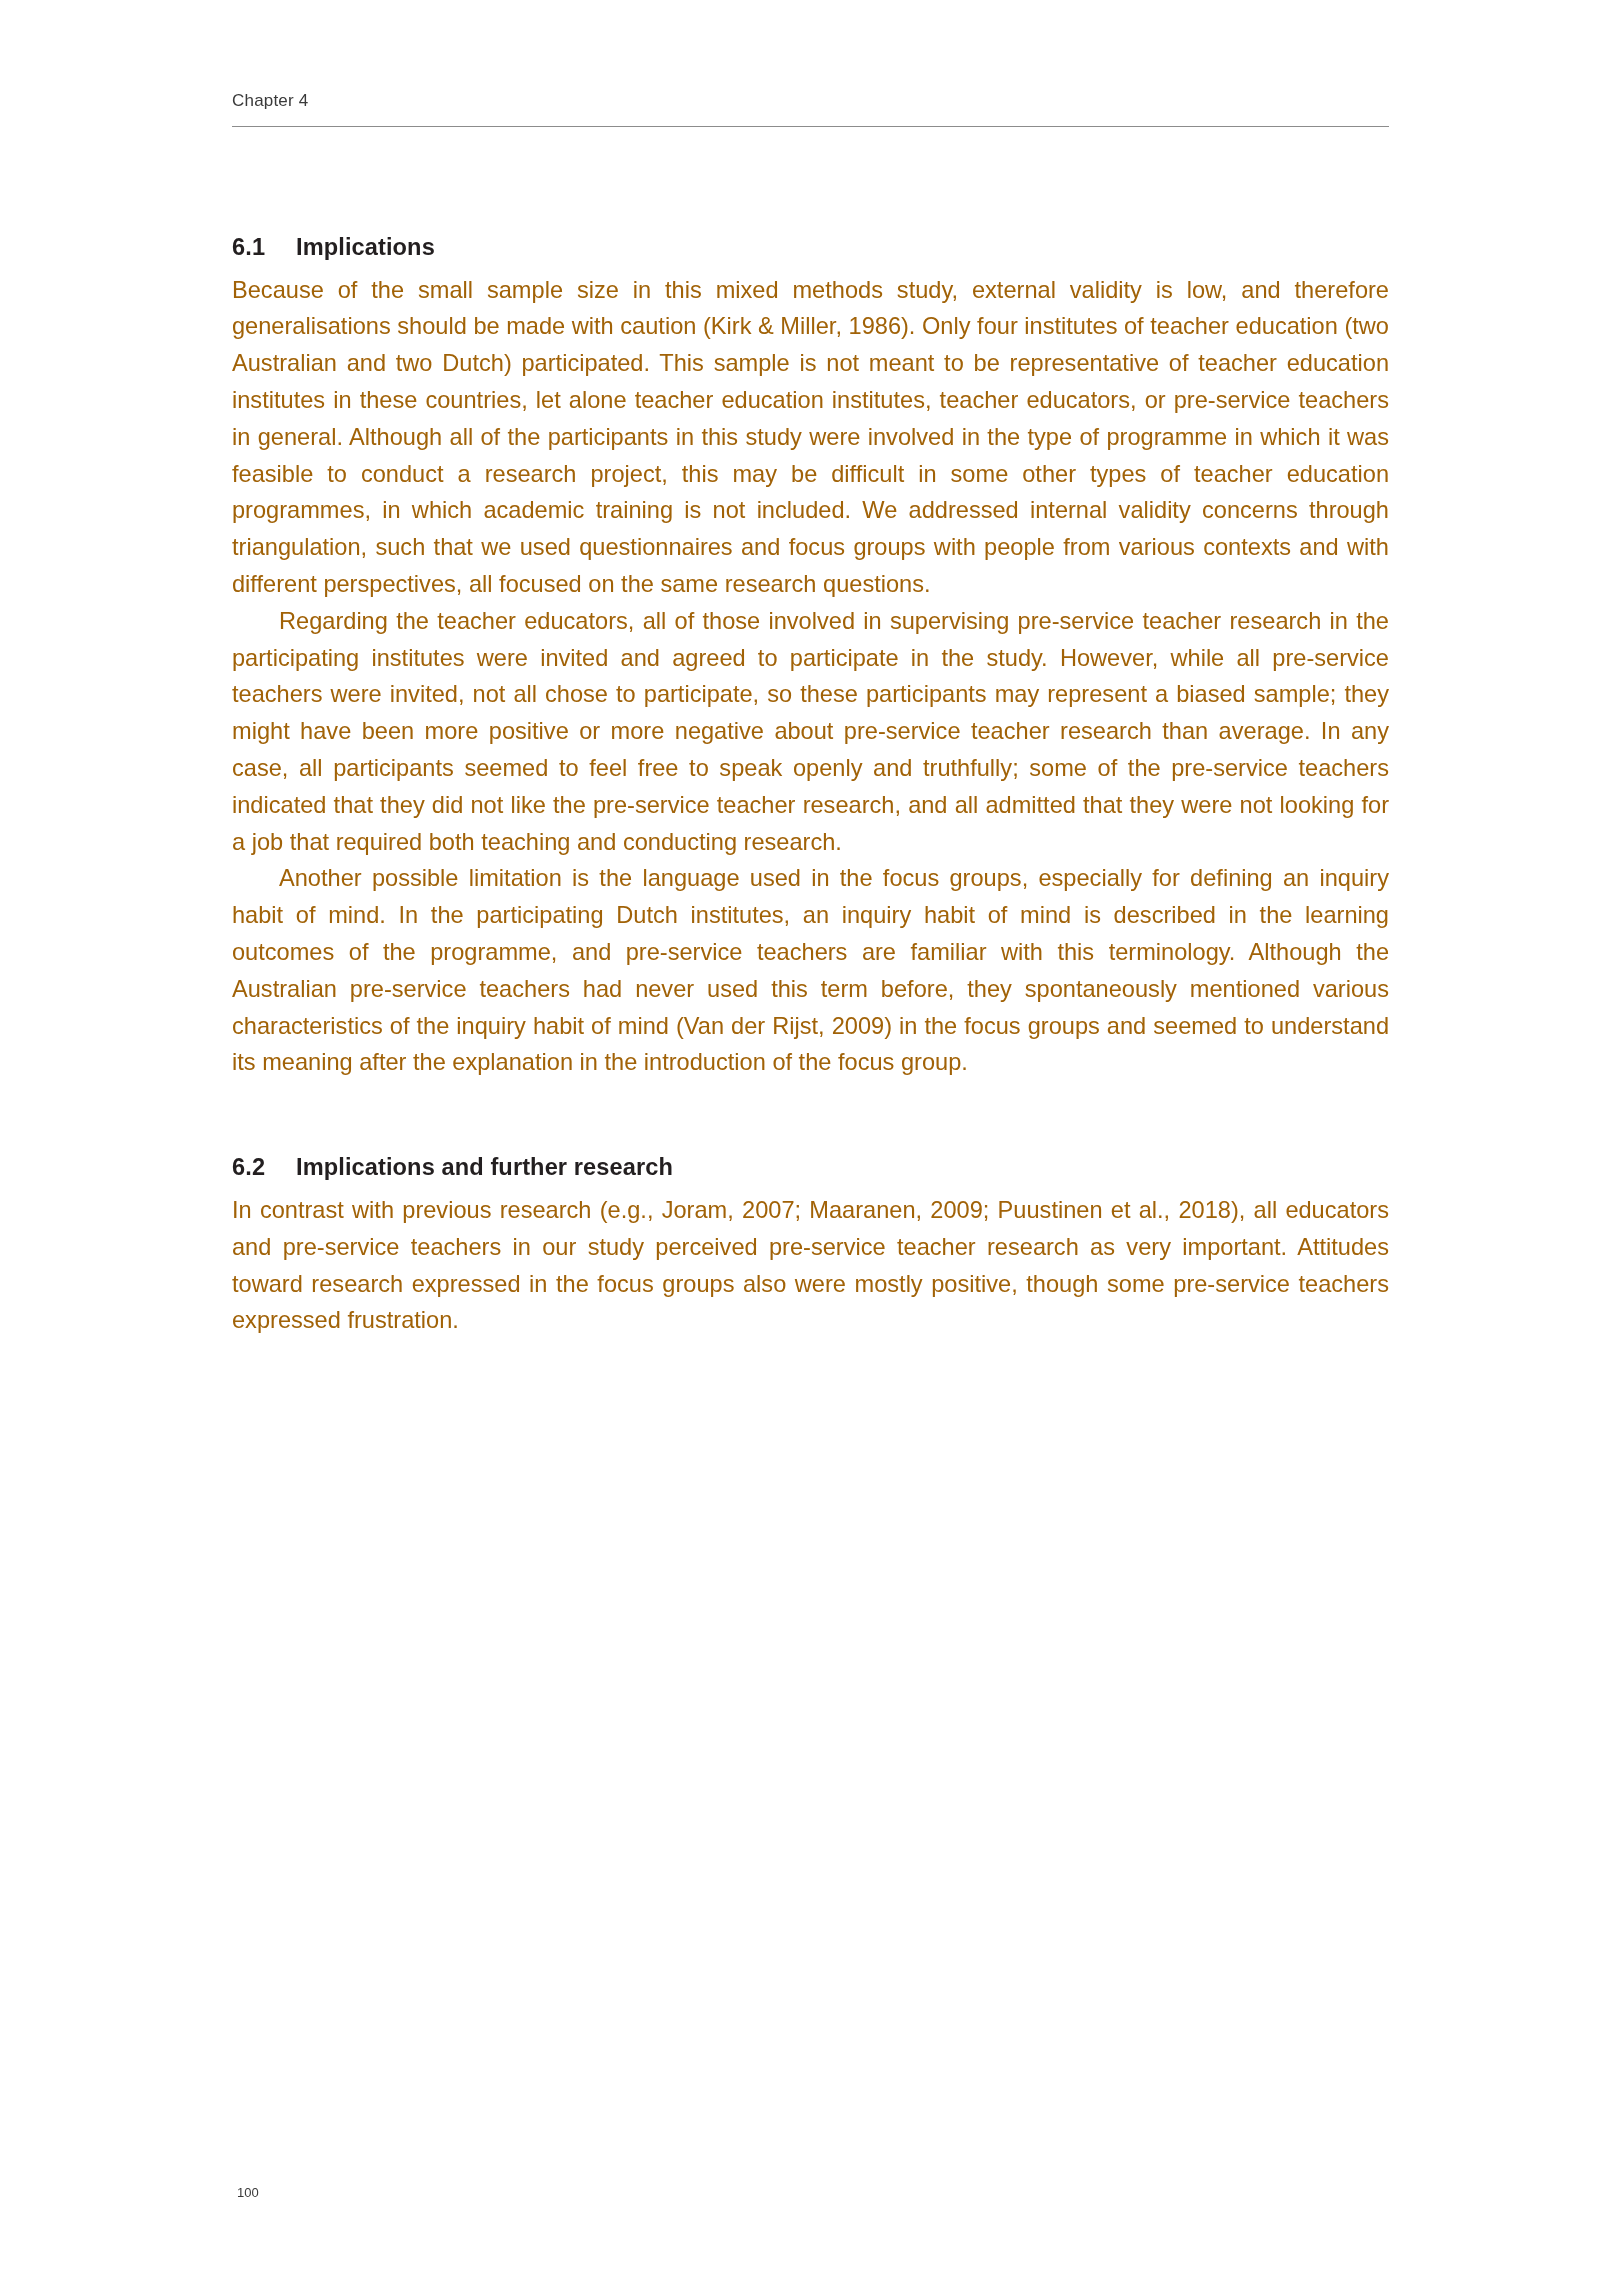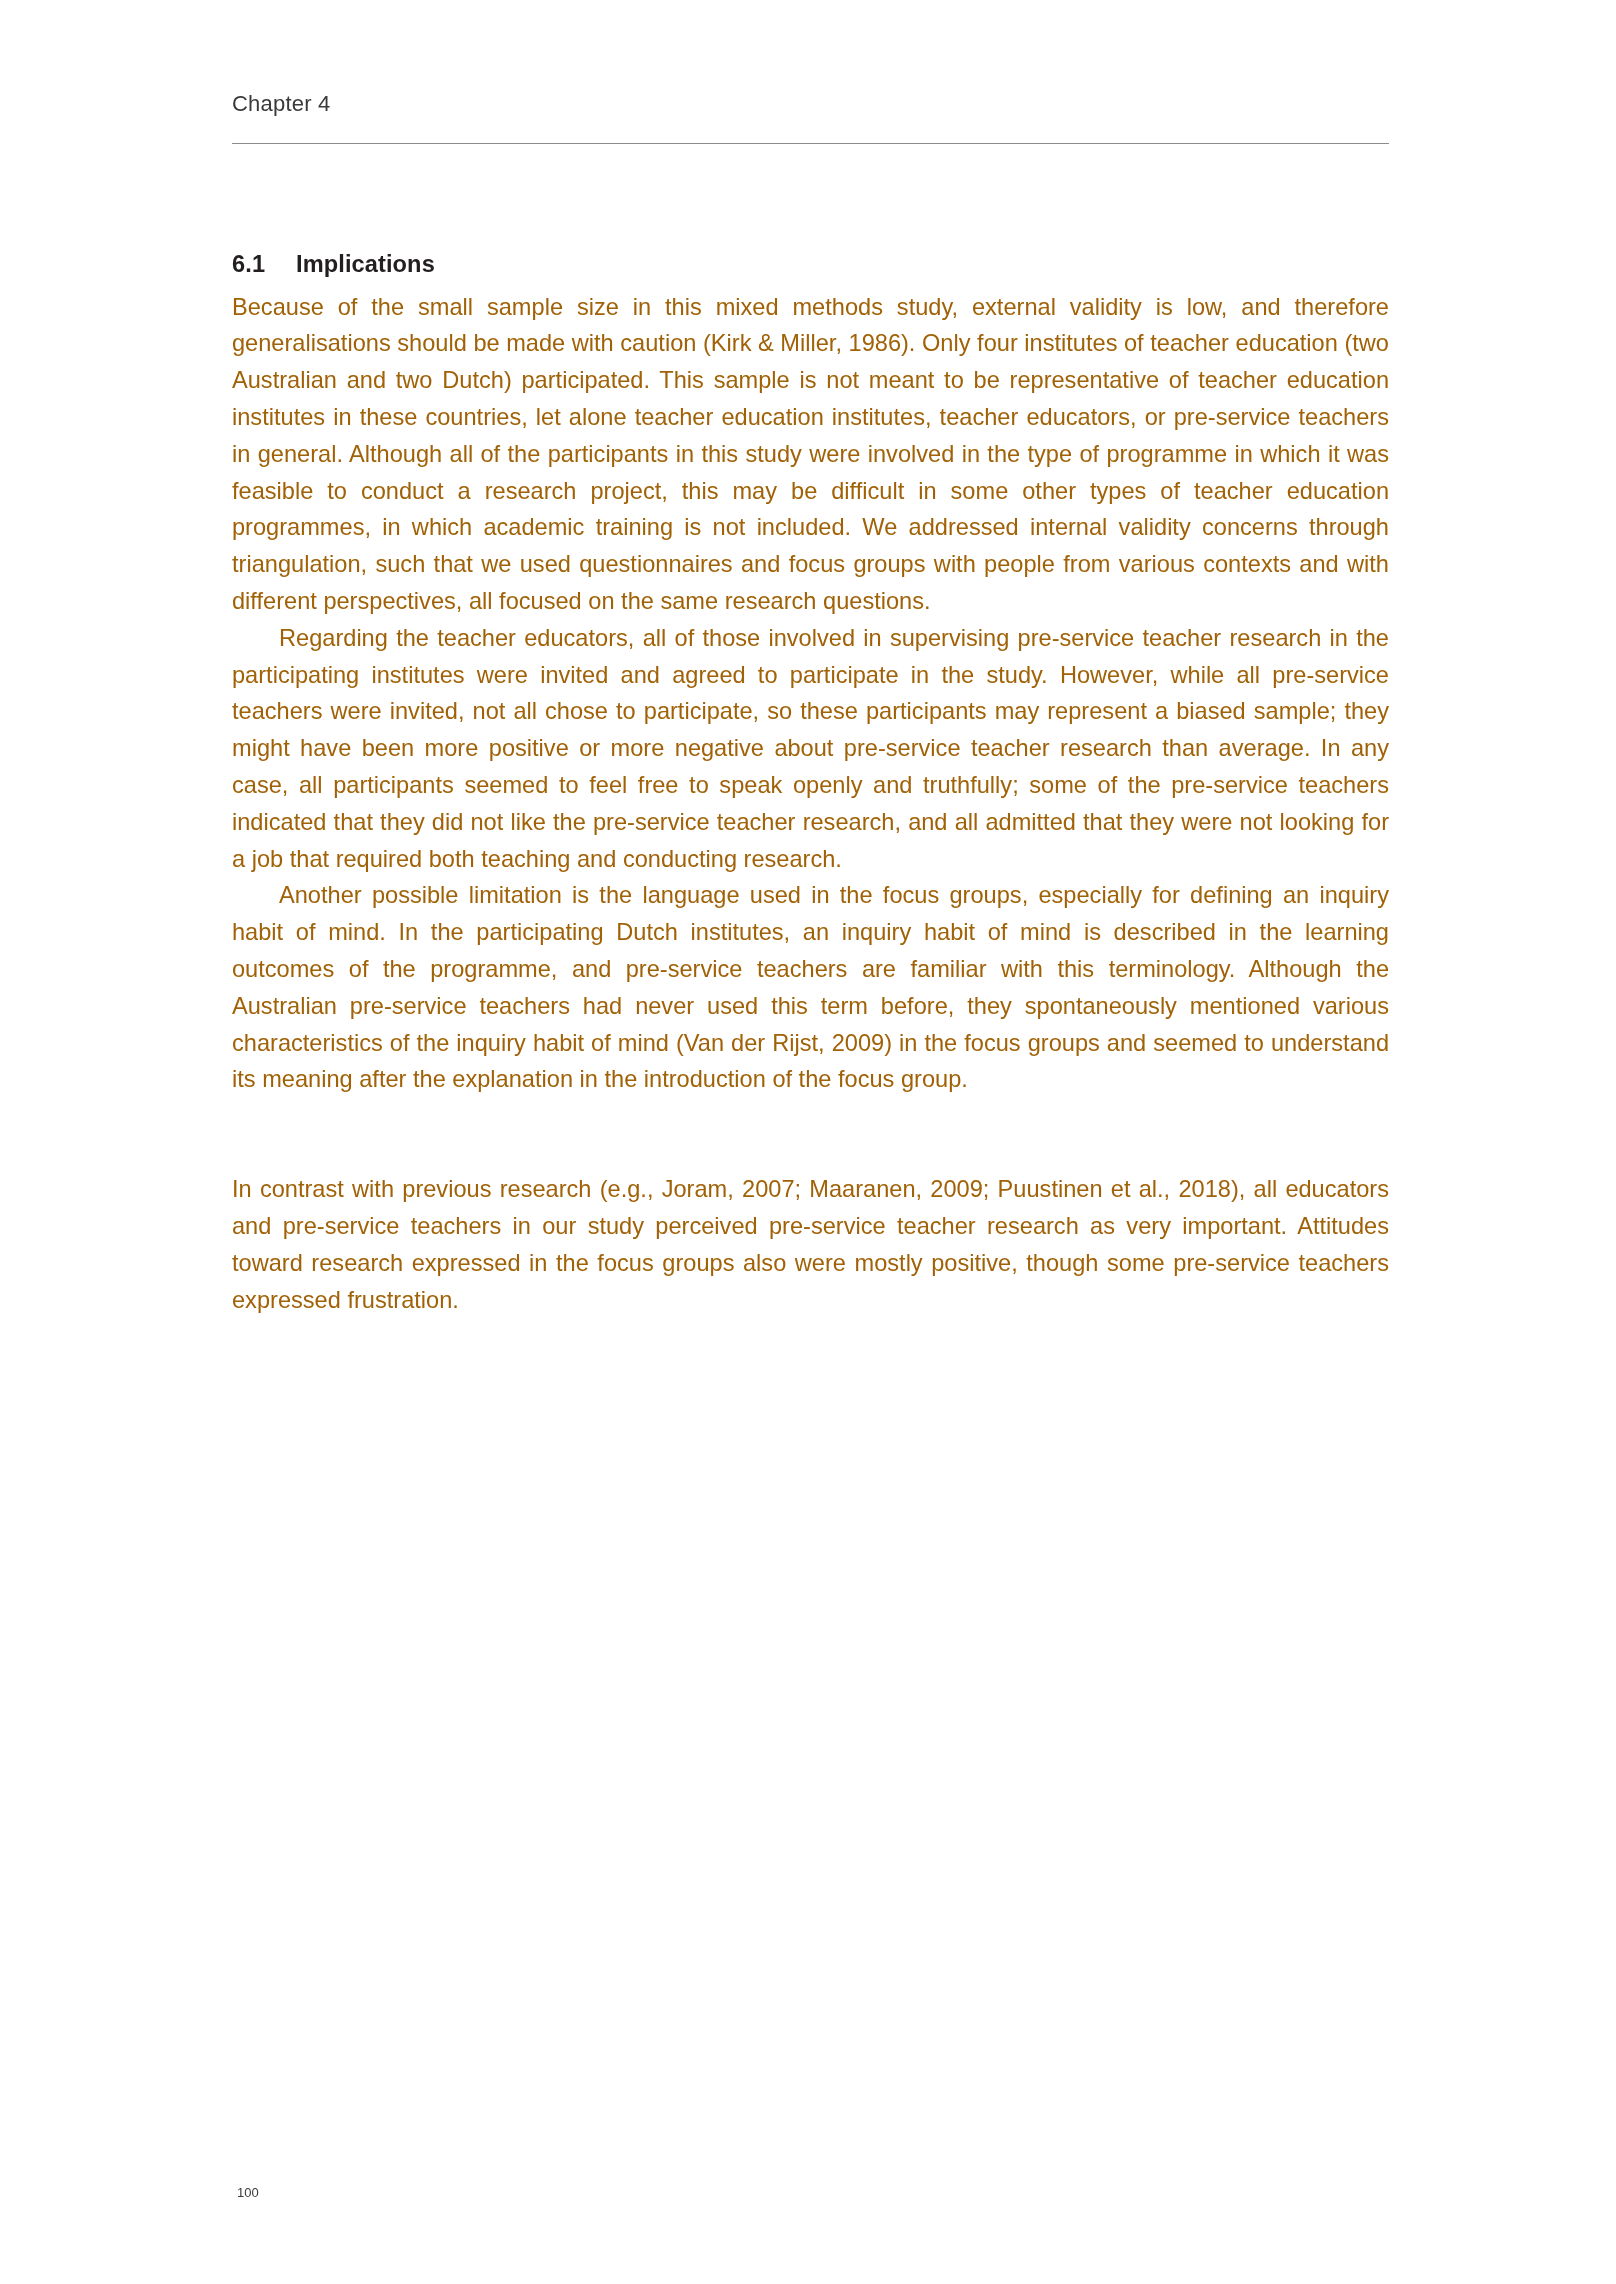--- a/index.html
+++ b/index.html
@@ -19,24 +19,24 @@
     box-sizing: border-box;
     overflow: hidden;
   }
   .content {
     position: absolute;
     left: 232px;
     top: 91px;
     width: 1157px;
   }
   .running-head {
-    font-size: 22px;
+    font-size: 17px;
     color: #3a3a3a;
     letter-spacing: 0.2px;
-    padding-bottom: 26px;
+    padding-bottom: 15px;
     border-bottom: 1.5px solid #8c8c8c;
     font-weight: 400;
   }
   .body-block {
     margin-top: 107px;
   }
   h2.section-heading {
     font-size: 23.6px;
     font-weight: 700;
     color: #231f20;
@@ -83,20 +83,23 @@
         <span class="num">6.1</span><span>Implications</span>
       </h2>
       <p class="para">Because of the small sample size in this mixed methods study, external validity is low, and therefore generalisations should be made with caution (Kirk &amp; Miller, 1986). Only four institutes of teacher education (two Australian and two Dutch) participated. This sample is not meant to be representative of teacher education institutes in these countries, let alone teacher education institutes, teacher educators, or pre-service teachers in general. Although all of the participants in this study were involved in the type of programme in which it was feasible to conduct a research project, this may be difficult in some other types of teacher education programmes, in which academic training is not included. We addressed internal validity concerns through triangulation, such that we used questionnaires and focus groups with people from various contexts and with different perspectives, all focused on the same research questions.</p>
       <p class="para indent">Regarding the teacher educators, all of those involved in supervising pre-service teacher research in the participating institutes were invited and agreed to participate in the study. However, while all pre-service teachers were invited, not all chose to participate, so these participants may represent a biased sample; they might have been more positive or more negative about pre-service teacher research than average. In any case, all participants seemed to feel free to speak openly and truthfully; some of the pre-service teachers indicated that they did not like the pre-service teacher research, and all admitted that they were not looking for a job that required both teaching and conducting research.</p>
       <p class="para indent">Another possible limitation is the language used in the focus groups, especially for defining an inquiry habit of mind. In the participating Dutch institutes, an inquiry habit of mind is described in the learning outcomes of the programme, and pre-service teachers are familiar with this terminology. Although the Australian pre-service teachers had never used this term before, they spontaneously mentioned various characteristics of the inquiry habit of mind (Van der Rijst, 2009) in the focus groups and seemed to understand its meaning after the explanation in the introduction of the focus group.</p>
     </div>
 
     <div class="section-gap"></div>
 
     <div>
+      <h2 class="section-heading">
+        <span class="num">6.2</span><span>Implications and further research</span>
+      </h2>
       <p class="para">In contrast with previous research (e.g., Joram, 2007; Maaranen, 2009; Puustinen et al., 2018), all educators and pre-service teachers in our study perceived pre-service teacher research as very important. Attitudes toward research expressed in the focus groups also were mostly positive, though some pre-service teachers expressed frustration.</p>
     </div>
 
   </div>
 
   <div class="folio">100</div>
 
 </div>
 
 

